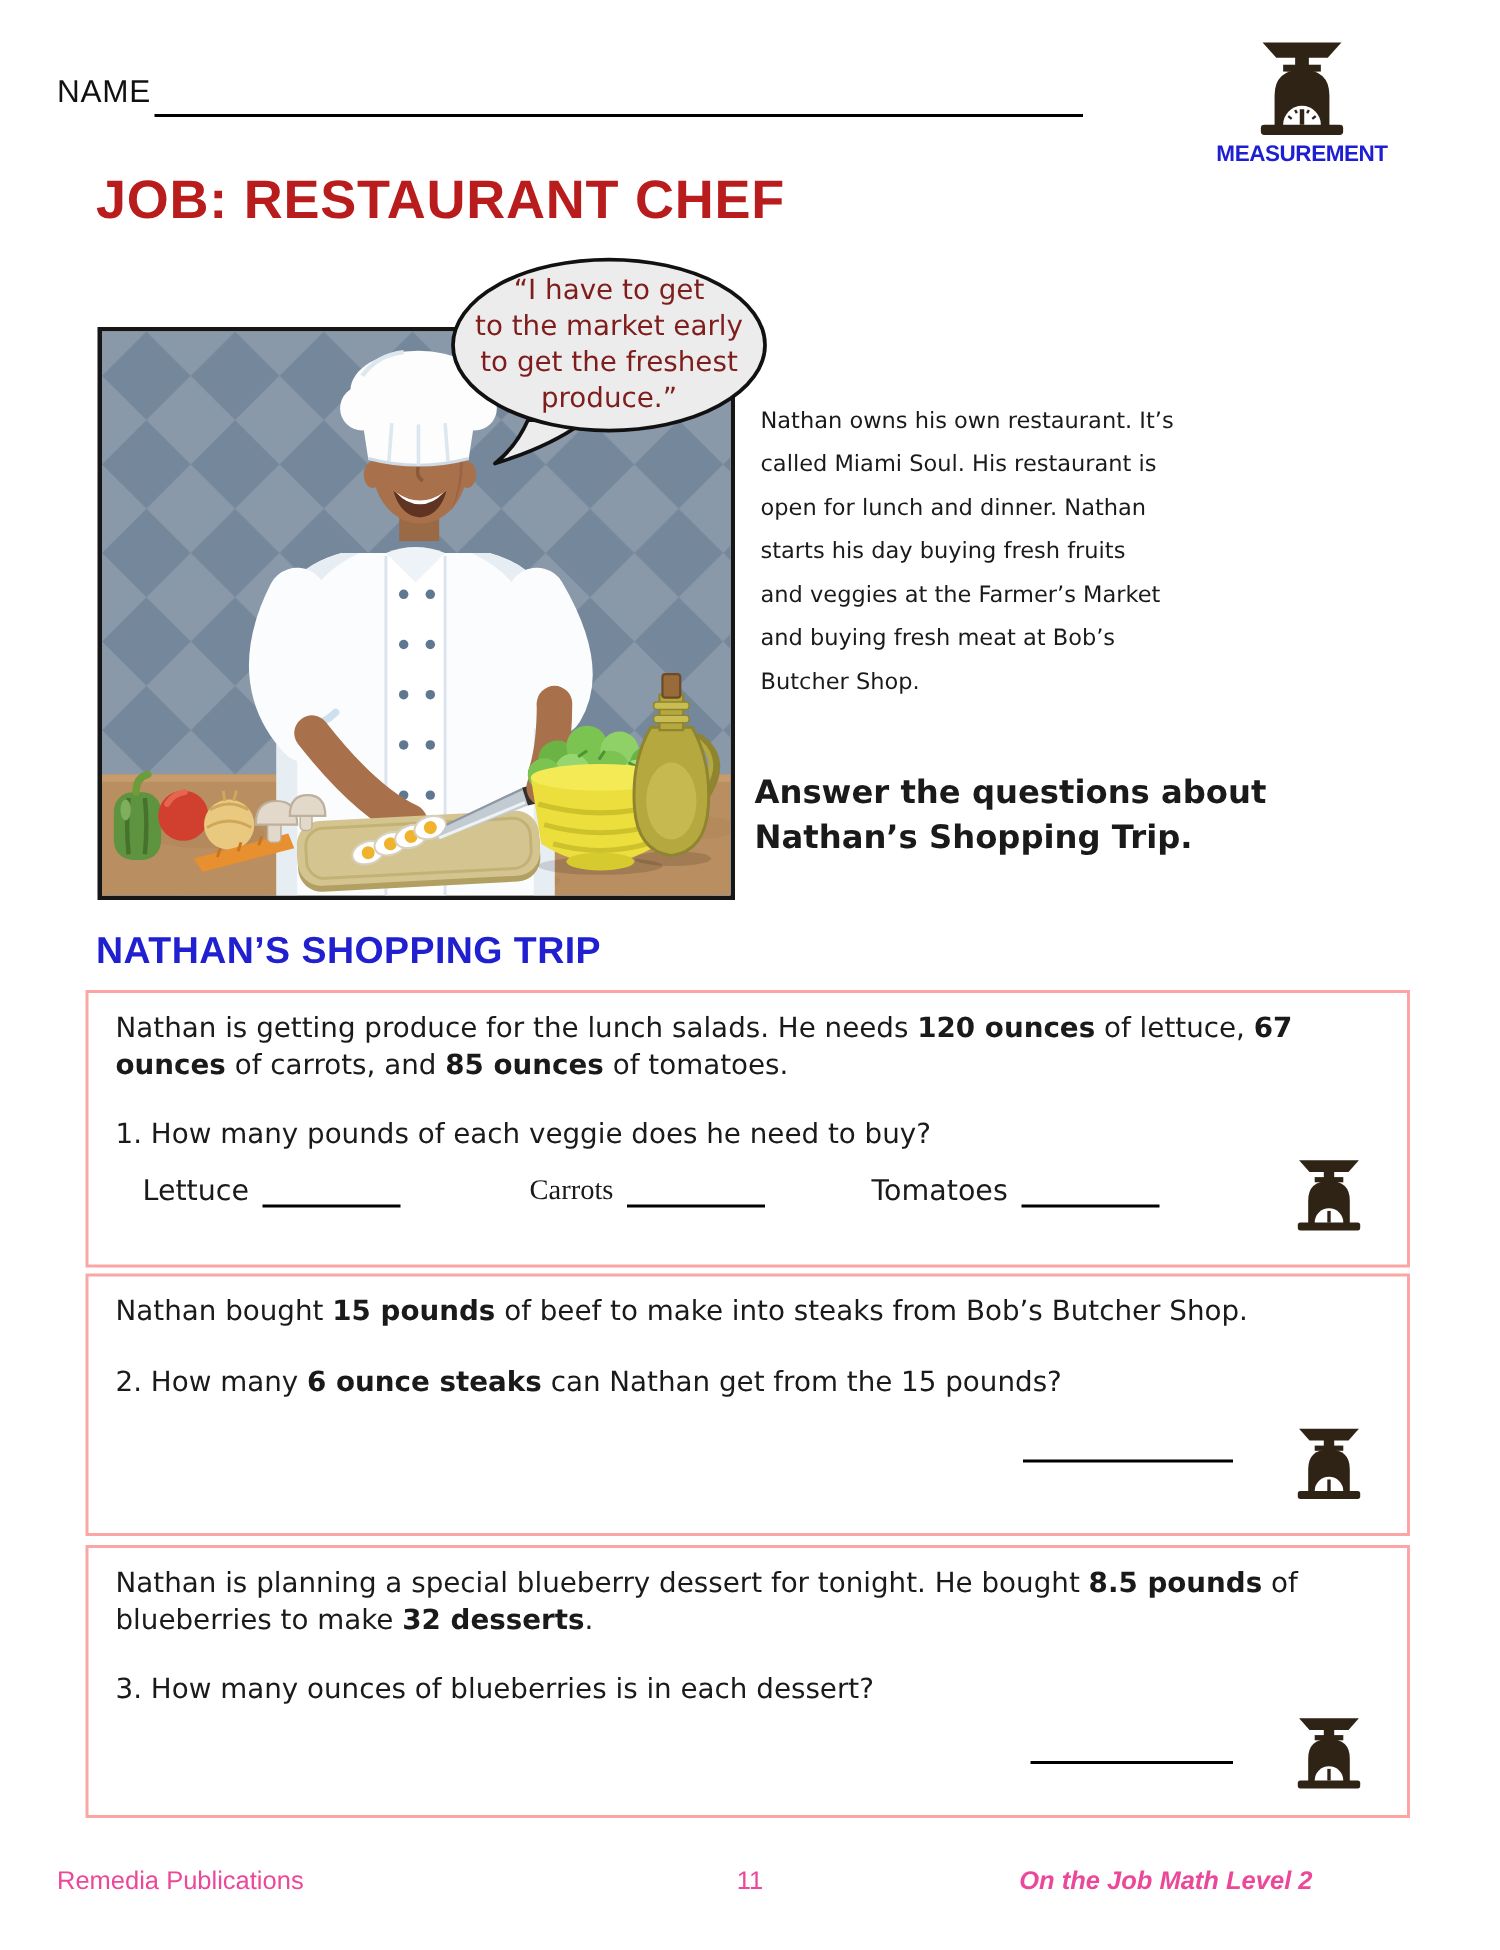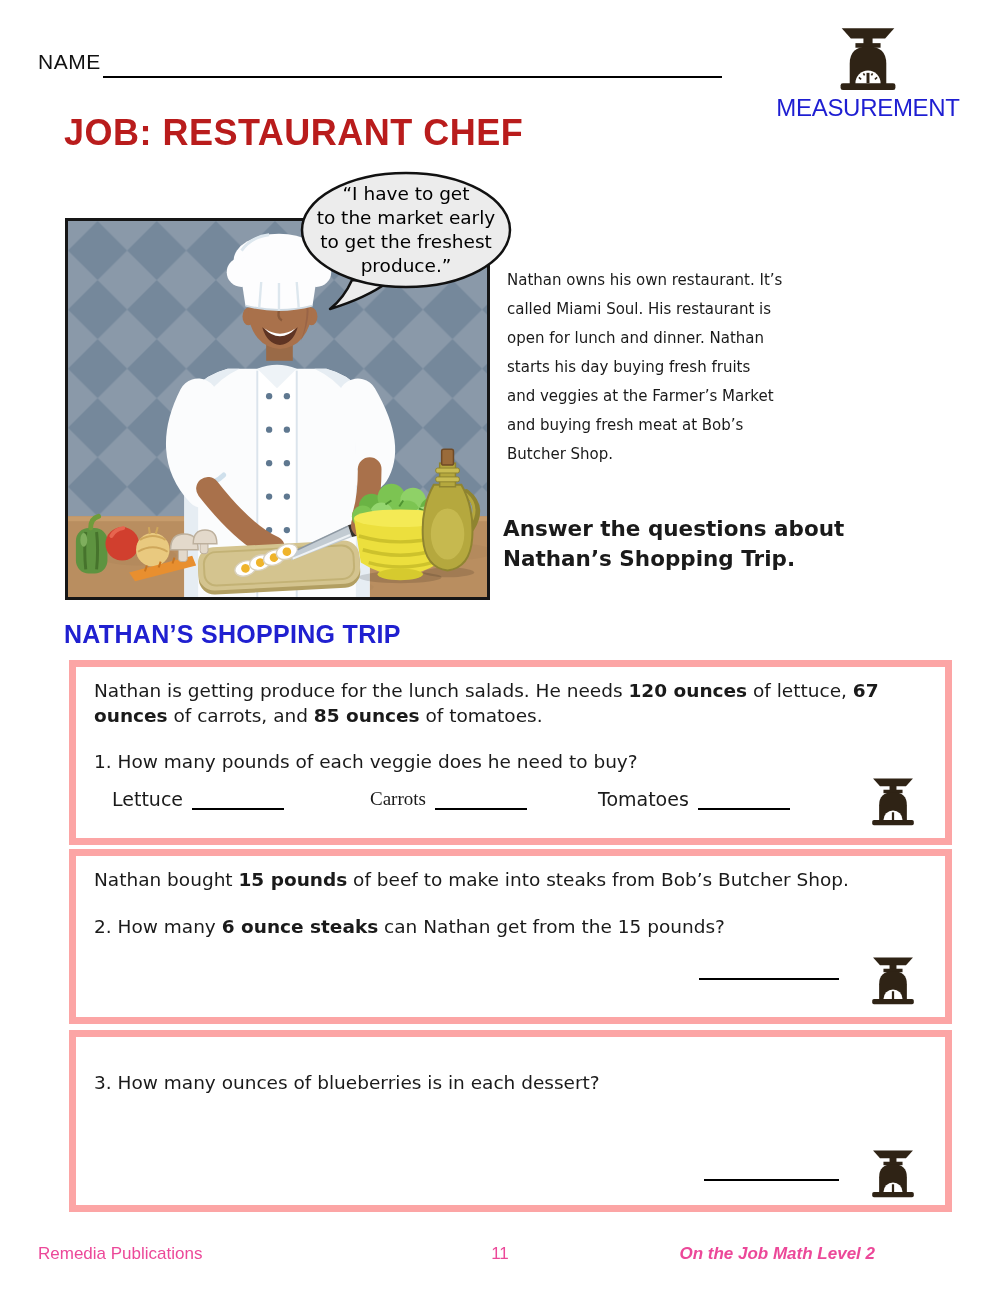--- a/index.html
+++ b/index.html
@@ -6,47 +6,47 @@
   .page{position:relative;width:1000px;height:1300px;background:#ffffff;margin:0 auto;
         font-family:"DejaVu Sans",sans-serif;color:#1a1a1a;overflow:hidden;}
 
   
   .name-row{position:absolute;left:38px;top:50px;width:684px;display:flex;align-items:flex-start;}
   .name-label{font-family:"Liberation Sans",sans-serif;font-size:21px;letter-spacing:.5px;color:#111;}
   .name-line{flex:1;height:26px;border-bottom:2.4px solid #000;margin-left:2px;}
 
   .corner-badge{position:absolute;left:770px;top:26px;width:196px;text-align:center;}
   .corner-badge svg{display:block;margin:0 auto;}
-  .badge-label{margin-top:4px;font-family:"Liberation Sans",sans-serif;font-weight:normal;
-               font-size:24px;letter-spacing:-.3px;color:#1e1ed2;}
+  .badge-label{margin-top:4px;font-family:"Liberation Sans",sans-serif;font-weight:bold;
+               font-size:15px;letter-spacing:-.3px;color:#1e1ed2;}
 
   .page-title{position:absolute;left:64px;top:112px;margin:0;font-family:"Liberation Sans",sans-serif;
               font-weight:800;font-size:36px;letter-spacing:.5px;color:#b91c1c;}
 
   
   .illustration{position:absolute;left:65px;top:218px;width:425px;height:382px;
                 border:3px solid #161616;box-sizing:border-box;z-index:1;}
   .illustration svg{display:block;width:100%;height:100%;}
 
   .speech-bubble{position:absolute;left:288px;top:166px;width:234px;height:148px;z-index:3;}
   .speech-bubble svg{position:absolute;left:0;top:0;}
   .bubble-text{position:absolute;left:22px;top:16px;width:192px;text-align:center;
-               font-size:18.5px;line-height:24px;white-space:pre-line;color:#000000;}
+               font-size:18.5px;line-height:24px;white-space:pre-line;color:#7f1d1d;}
 
   .intro-paragraph{position:absolute;left:503px;top:262px;width:430px;margin:4px;
                    font-size:15px;line-height:29px;white-space:pre-line;}
   .instruction{position:absolute;left:503px;top:514px;width:430px;margin:0;
                font-size:21.5px;line-height:30px;font-weight:bold;white-space:pre-line;}
 
   .section-heading{position:absolute;left:64px;top:620px;margin:0;font-family:"Liberation Sans",sans-serif;
                    font-weight:800;font-size:25px;letter-spacing:.3px;color:#2020d0;}
 
   
-  .qbox{position:absolute;left:57px;width:883px;border:7px solid #fca5a5;box-sizing:border-box;
-        background:#fff;padding:12px 18px;margin-left:12px;}
+  .qbox{position:absolute;left:57px;width:883px;border:2px solid #fca5a5;box-sizing:border-box;
+        background:#fff;padding:12px 18px;}
   .qbox-1{top:660px;height:185px;}
   .qbox-2{top:849px;height:175px;}
   .qbox-3{top:1030px;height:182px;}
   .qbox p{margin:0;font-size:18.5px;line-height:24.5px;}
   .qbox .question{margin-top:22px;}
   .blank-group{position:absolute;display:flex;align-items:flex-end;font-size:19px;}
   .blank{display:inline-block;width:92px;height:21px;border-bottom:2.2px solid #000;margin-left:9px;}
   .bg-1{left:36px;top:120px;justify-content:space-between;}
   .bg-2{left:294px;top:120px;font-family:Liberation Serif, serif;}
   .bg-3{left:522px;top:120px;}
@@ -314,20 +314,21 @@
         <rect x="19" y="15" width="22" height="4"></rect>
         <path d="M14,51 L14,33 Q14,18 30,18 Q46,18 46,33 L46,51 Z"></path>
         <rect x="6" y="50" width="48" height="6" rx="2"></rect>
       </g>
       <path d="M19,50 A11,11 0 0 1 41,50 Z" fill="#ffffff"></path>
       <line x1="30" y1="50" x2="30" y2="41" stroke="#2f2315" stroke-width="2.6"></line>
     </svg>
   </section>
 
   <section class="qbox qbox-3">
+    <p class="intro-text">Nathan is planning a special blueberry dessert for tonight. He bought <b>8.5 pounds</b> of blueberries to make <b>32 desserts</b>.</p>
     <p class="question">3. How many ounces of blueberries is in each dessert?</p>
     <span class="answer-blank ab-3"></span>
     <svg class="box-scale bs-3" width="52" height="56" viewBox="0 0 60 56">
       <g fill="#2f2315">
         <polygon points="7,2 53,2 45,11 15,11"></polygon>
           <rect x="26" y="10" width="8" height="6"></rect>
         <rect x="19" y="15" width="22" height="4"></rect>
         <path d="M14,51 L14,33 Q14,18 30,18 Q46,18 46,33 L46,51 Z"></path>
         <rect x="6" y="50" width="48" height="6" rx="2"></rect>
       </g>

